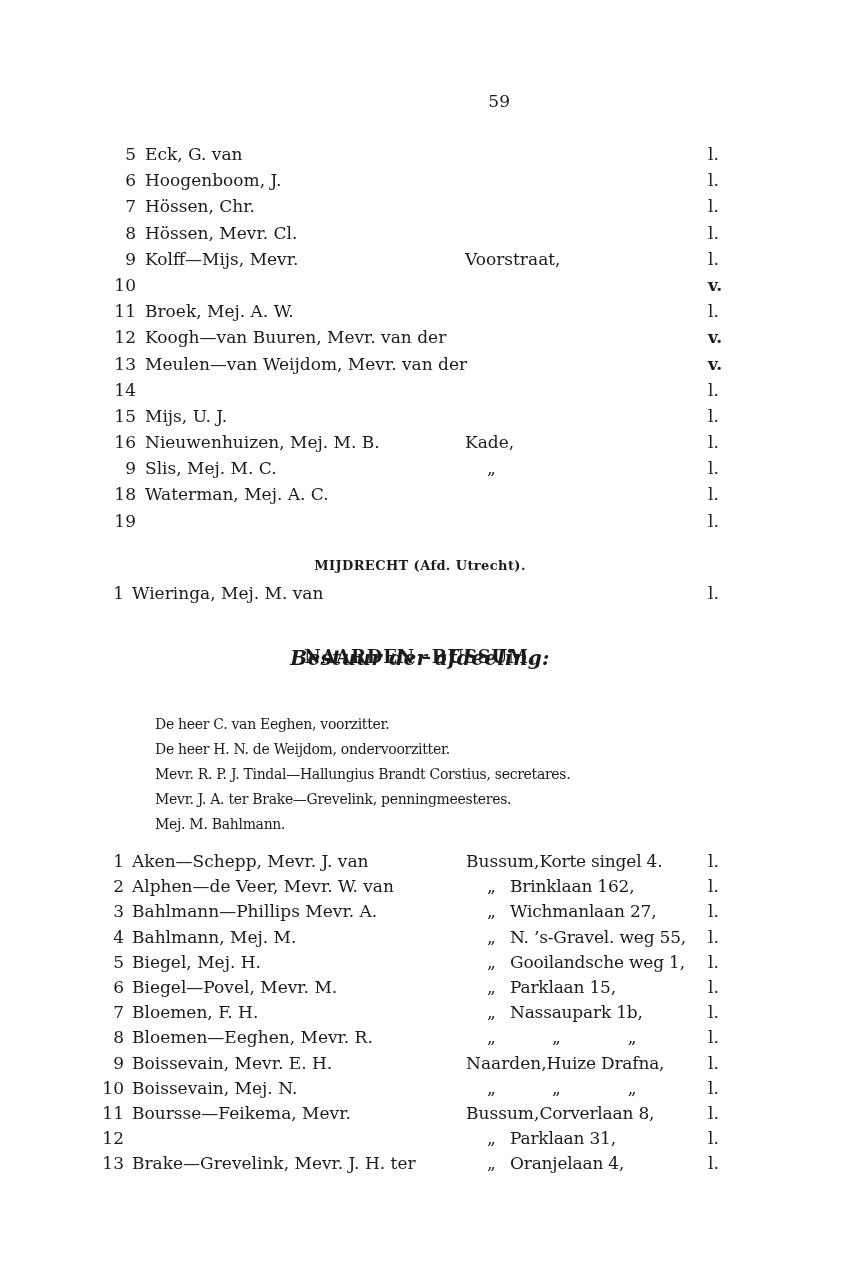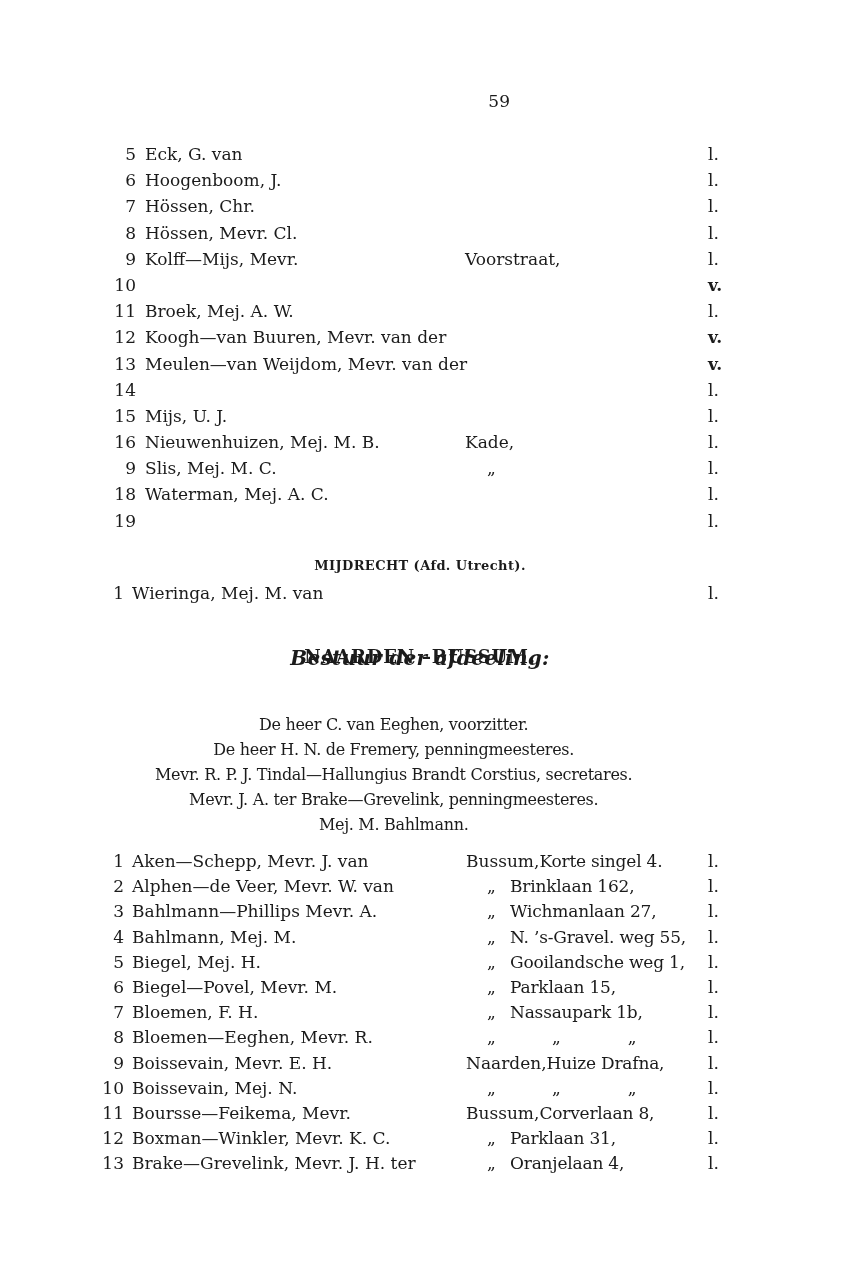--- a/index.html
+++ b/index.html
@@ -33,22 +33,22 @@
   .addr .street.d3{padding-left:42px;word-spacing:62px;}
   #list-mijdrecht{top:581px;}
   #list-bottom{top:849px;}
   
   .heading{position:absolute;left:90px;width:660px;text-align:center;font-weight:bold;}
   #h-mijdrecht{top:554px;font-size:13px;line-height:24px;letter-spacing:0.4px;}
   #h-naarden{top:645px;font-size:18px;line-height:24px;letter-spacing:0.8px;}
   #h-bestuur{top:647px;font-size:20px;line-height:22px;font-style:italic;
              font-weight:bold;letter-spacing:0.3px;}
   
-  #board{position:absolute;left:155px;top:712px;font-size:16px;line-height:25px;
-         letter-spacing:-0.3px;text-align:center;}
+  #board{position:absolute;left:155px;top:712px;font-size:14px;line-height:25px;
+         letter-spacing:-0.3px;}
   #board .board-line{white-space:nowrap;}
 </style>
 </head>
 <body>
 
 <div id="page">
 
   <div class="pagenum">59</div>
 
   <div id="list-top" class="list">
@@ -138,21 +138,21 @@
         <span class="status">l.</span>
       </div>
     </div>
 
   <div id="h-naarden" class="heading">NAARDEN –BUSSUM.</div>
 
   <div id="h-bestuur" class="heading">Bestuur der afdeeling:</div>
 
   <div id="board">
       <div class="board-line">De heer C. van Eeghen, voorzitter.</div>
-      <div class="board-line">De heer H. N. de Fremery, penningmeesteres.</div>
+      <div class="board-line">De heer H. N. de Weijdom, ondervoorzitter.</div>
       <div class="board-line">Mevr. R. P. J. Tindal—Hallungius Brandt Corstius, secretares.</div>
       <div class="board-line">Mevr. J. A. ter Brake—Grevelink, penningmeesteres.</div>
       <div class="board-line">Mej. M. Bahlmann.</div>
     </div>
 
   <div id="list-bottom" class="list nlist">
       <div class="row">
         <span class="num">1</span>
         <span class="name">Aken—Schepp, Mevr. J. van</span>
         <span class="addr"><span class="city">Bussum,</span><span class="street">Korte singel 4.</span></span>
@@ -213,21 +213,20 @@
         <span class="status">l.</span>
       </div>
       <div class="row">
         <span class="num">11</span>
         <span class="name">Boursse—Feikema, Mevr.</span>
         <span class="addr"><span class="city">Bussum,</span><span class="street">Corverlaan 8,</span></span>
         <span class="status">l.</span>
       </div>
       <div class="row">
         <span class="num">12</span>
-        <span class="name">Boxman—Winkler, Mevr. K. C.</span>
         <span class="addr"><span class="city ditto">„</span><span class="street">Parklaan 31,</span></span>
         <span class="status">l.</span>
       </div>
       <div class="row">
         <span class="num">13</span>
         <span class="name">Brake—Grevelink, Mevr. J. H. ter</span>
         <span class="addr"><span class="city ditto">„</span><span class="street">Oranjelaan 4,</span></span>
         <span class="status">l.</span>
       </div>
     </div>

